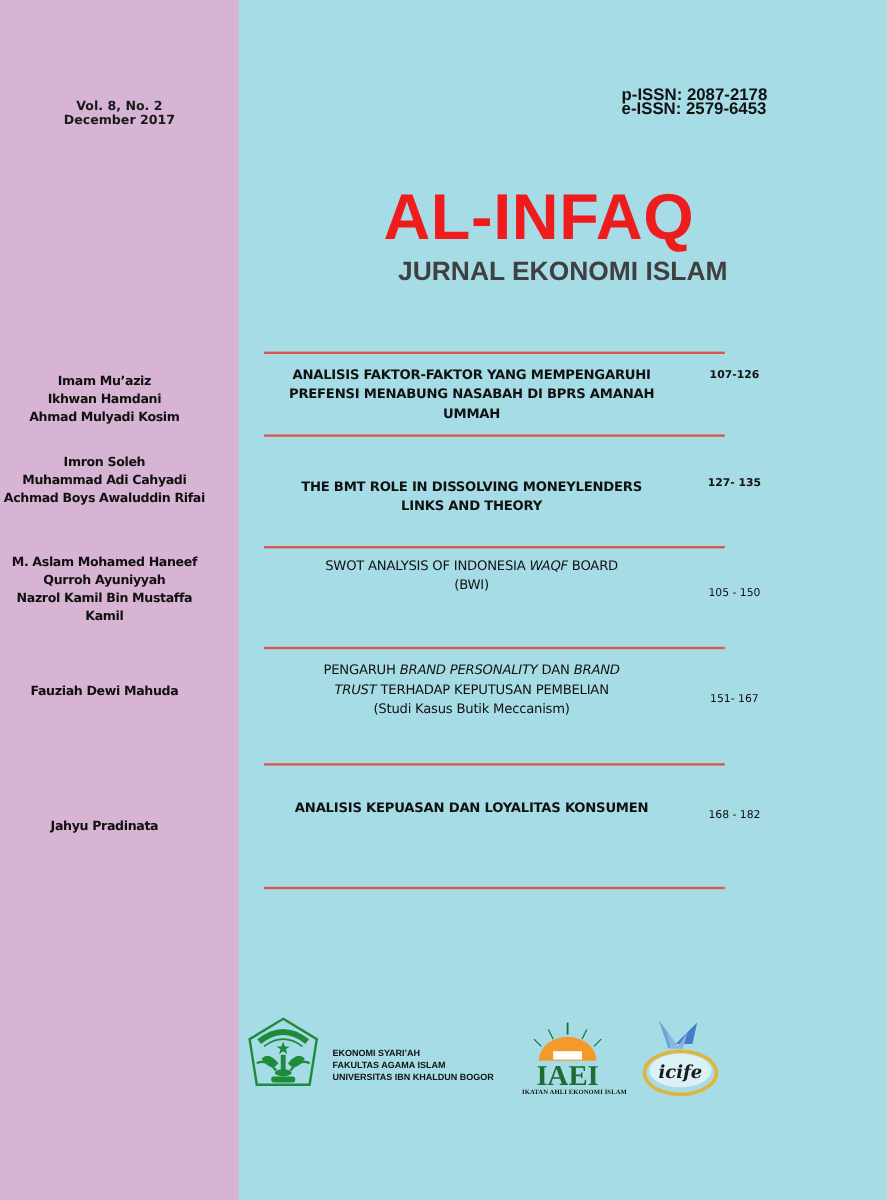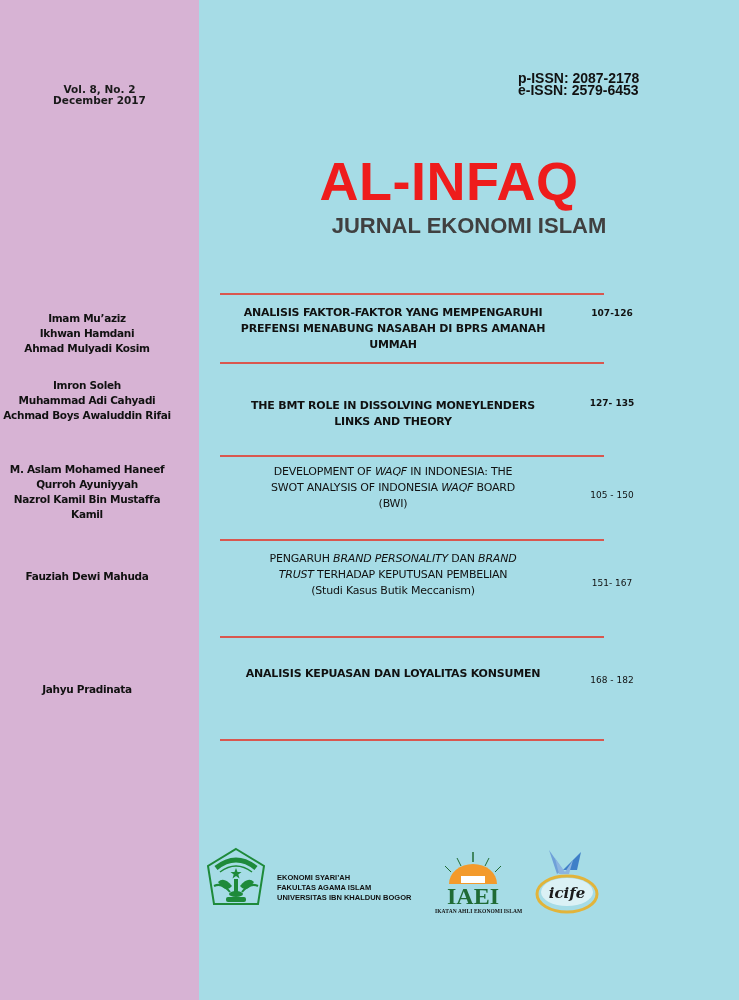--- a/index.html
+++ b/index.html
@@ -206,21 +206,20 @@
   <div>LINKS AND THEORY</div>
 </div>
 <div class="pages" style="top:398px;">127- 135</div>
 
 <div class="authors" style="top:462px;">
   <div>M. Aslam Mohamed Haneef</div>
   <div>Qurroh Ayuniyyah</div>
   <div>Nazrol Kamil Bin Mustaffa Kamil</div>
 </div>
 <div class="article-title" style="top:464px;font-weight:normal;">
-  <div><span>DEVELOPMENT OF </span><span class="it">WAQF</span><span> IN INDONESIA: THE</span></div>
   <div><span>SWOT ANALYSIS OF INDONESIA </span><span class="it">WAQF</span><span> BOARD</span></div>
   <div>(BWI)</div>
 </div>
 <div class="pages light" style="top:490px;">105 - 150</div>
 
 <div class="authors" style="top:569px;">
   <div>Fauziah Dewi Mahuda</div>
 </div>
 <div class="article-title" style="top:551px;font-weight:normal;">
   <div><span>PENGARUH </span><span class="it">BRAND PERSONALITY</span><span> DAN </span><span class="it">BRAND</span></div>

